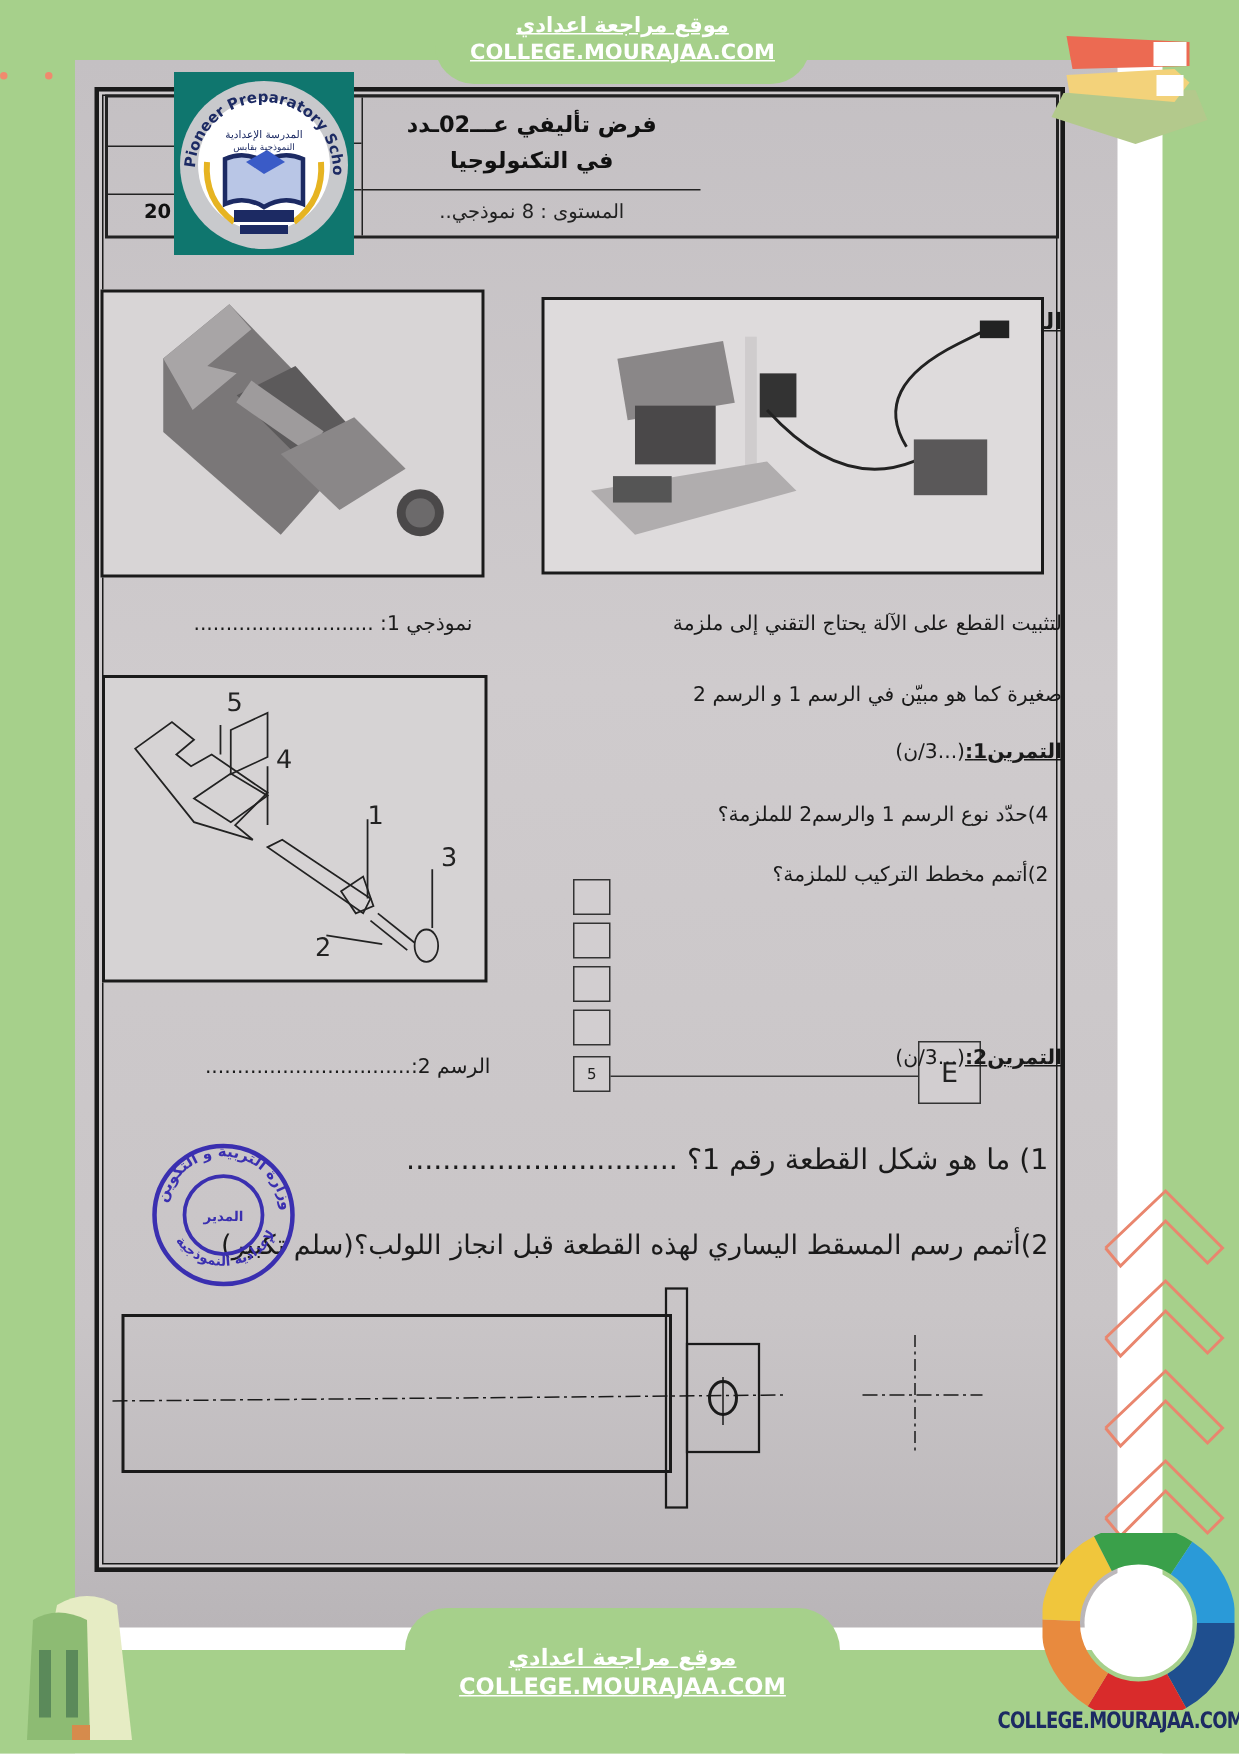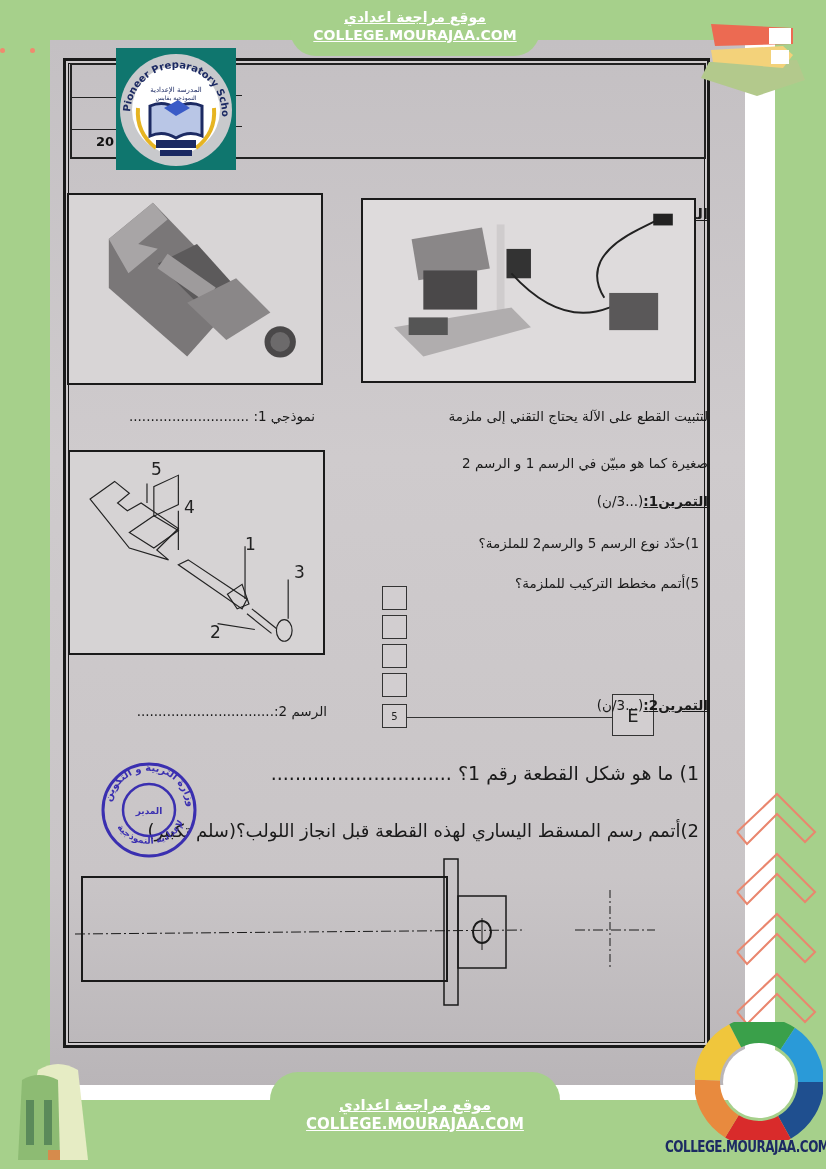--- a/index.html
+++ b/index.html
@@ -90,20 +90,27 @@
   <div class="hdr-col name-col">
     <div class="hline1"></div>
       <div class="hline2"></div>
     <div class="name-labels">
       <div>الاسم:</div>
       <div>اللقب:</div>
       <div>الرقم:</div>
     </div>
     <span class="score">20</span>
   </div>
+  <div class="hdr-col hdr-mid">
+    <div class="hdr-title">
+      <span>فرض تأليفي عـــ02ـدد</span>
+      <span>في التكنولوجيا</span>
+    </div>
+    <div class="hdr-level">المستوى : 8 نموذجي..</div>
+  </div>
 </div>
 
 <div class="school-logo">
   <svg viewBox="0 0 120 122">
     <circle cx="60" cy="62" r="56" fill="#c8c9cc"></circle>
     <circle cx="60" cy="62" r="44" fill="#ffffff"></circle>
     <path d="M34 58 Q47 52 60 60 Q73 52 86 58 L86 88 Q73 82 60 90 Q47 82 34 88 Z" fill="#b9c6e6" stroke="#1c2a63" stroke-width="3"></path>
     <polygon points="48,60 62,52 74,60 60,68" fill="#3a5bc7"></polygon>
     <path d="M22 60 Q20 85 40 100" stroke="#e6b422" stroke-width="4" fill="none"></path>
     <path d="M98 60 Q100 85 80 100" stroke="#e6b422" stroke-width="4" fill="none"></path>
@@ -145,22 +152,22 @@
   </svg>
 </div>
 
 <div class="rtl-text" style="right:118px;top:408px">لتثبيت القطع على الآلة يحتاج التقني إلى ملزمة</div>
 <div class="rtl-text" style="right:118px;top:455px">صغيرة كما هو مبيّن في الرسم 1 و الرسم 2</div>
 <div class="rtl-text" style="left:75px;top:408px;width:240px">نموذجي 1: ............................</div>
 
 <div class="rtl-text" style="right:118px;top:493px">
   <span class="bold ul">التمرين1:</span><span>(...3/ن)</span>
 </div>
-<div class="rtl-text" style="right:127px;top:535px">1)حدّد نوع الرسم 5 والرسم2 للملزمة؟</div>
-<div class="rtl-text" style="right:127px;top:575px">5)أتمم مخطط التركيب للملزمة؟</div>
+<div class="rtl-text" style="right:127px;top:535px">4)حدّد نوع الرسم 1 والرسم2 للملزمة؟</div>
+<div class="rtl-text" style="right:127px;top:575px">2)أتمم مخطط التركيب للملزمة؟</div>
 
 <div class="img-box" style="left:68px;top:450px;width:257px;height:205px;background:#d6d3d4">
   <svg viewBox="0 0 257 205" width="100%" height="100%" fill="none" stroke="#222" stroke-width="1.2">
     <polygon points="20,48 45,30 60,42 48,52 58,60 72,52 110,78 88,100 100,110 60,98"></polygon>
     <polygon points="60,82 85,65 110,80 85,98"></polygon>
     <rect x="85" y="75" width="25" height="30" transform="skewY(-25)"></rect>
     <polygon points="110,115 120,110 180,150 175,160"></polygon>
     <polygon points="160,145 175,135 182,155 170,160"></polygon>
     <line x1="185" y1="160" x2="210" y2="180"></line>
     <line x1="180" y1="165" x2="205" y2="185"></line>

